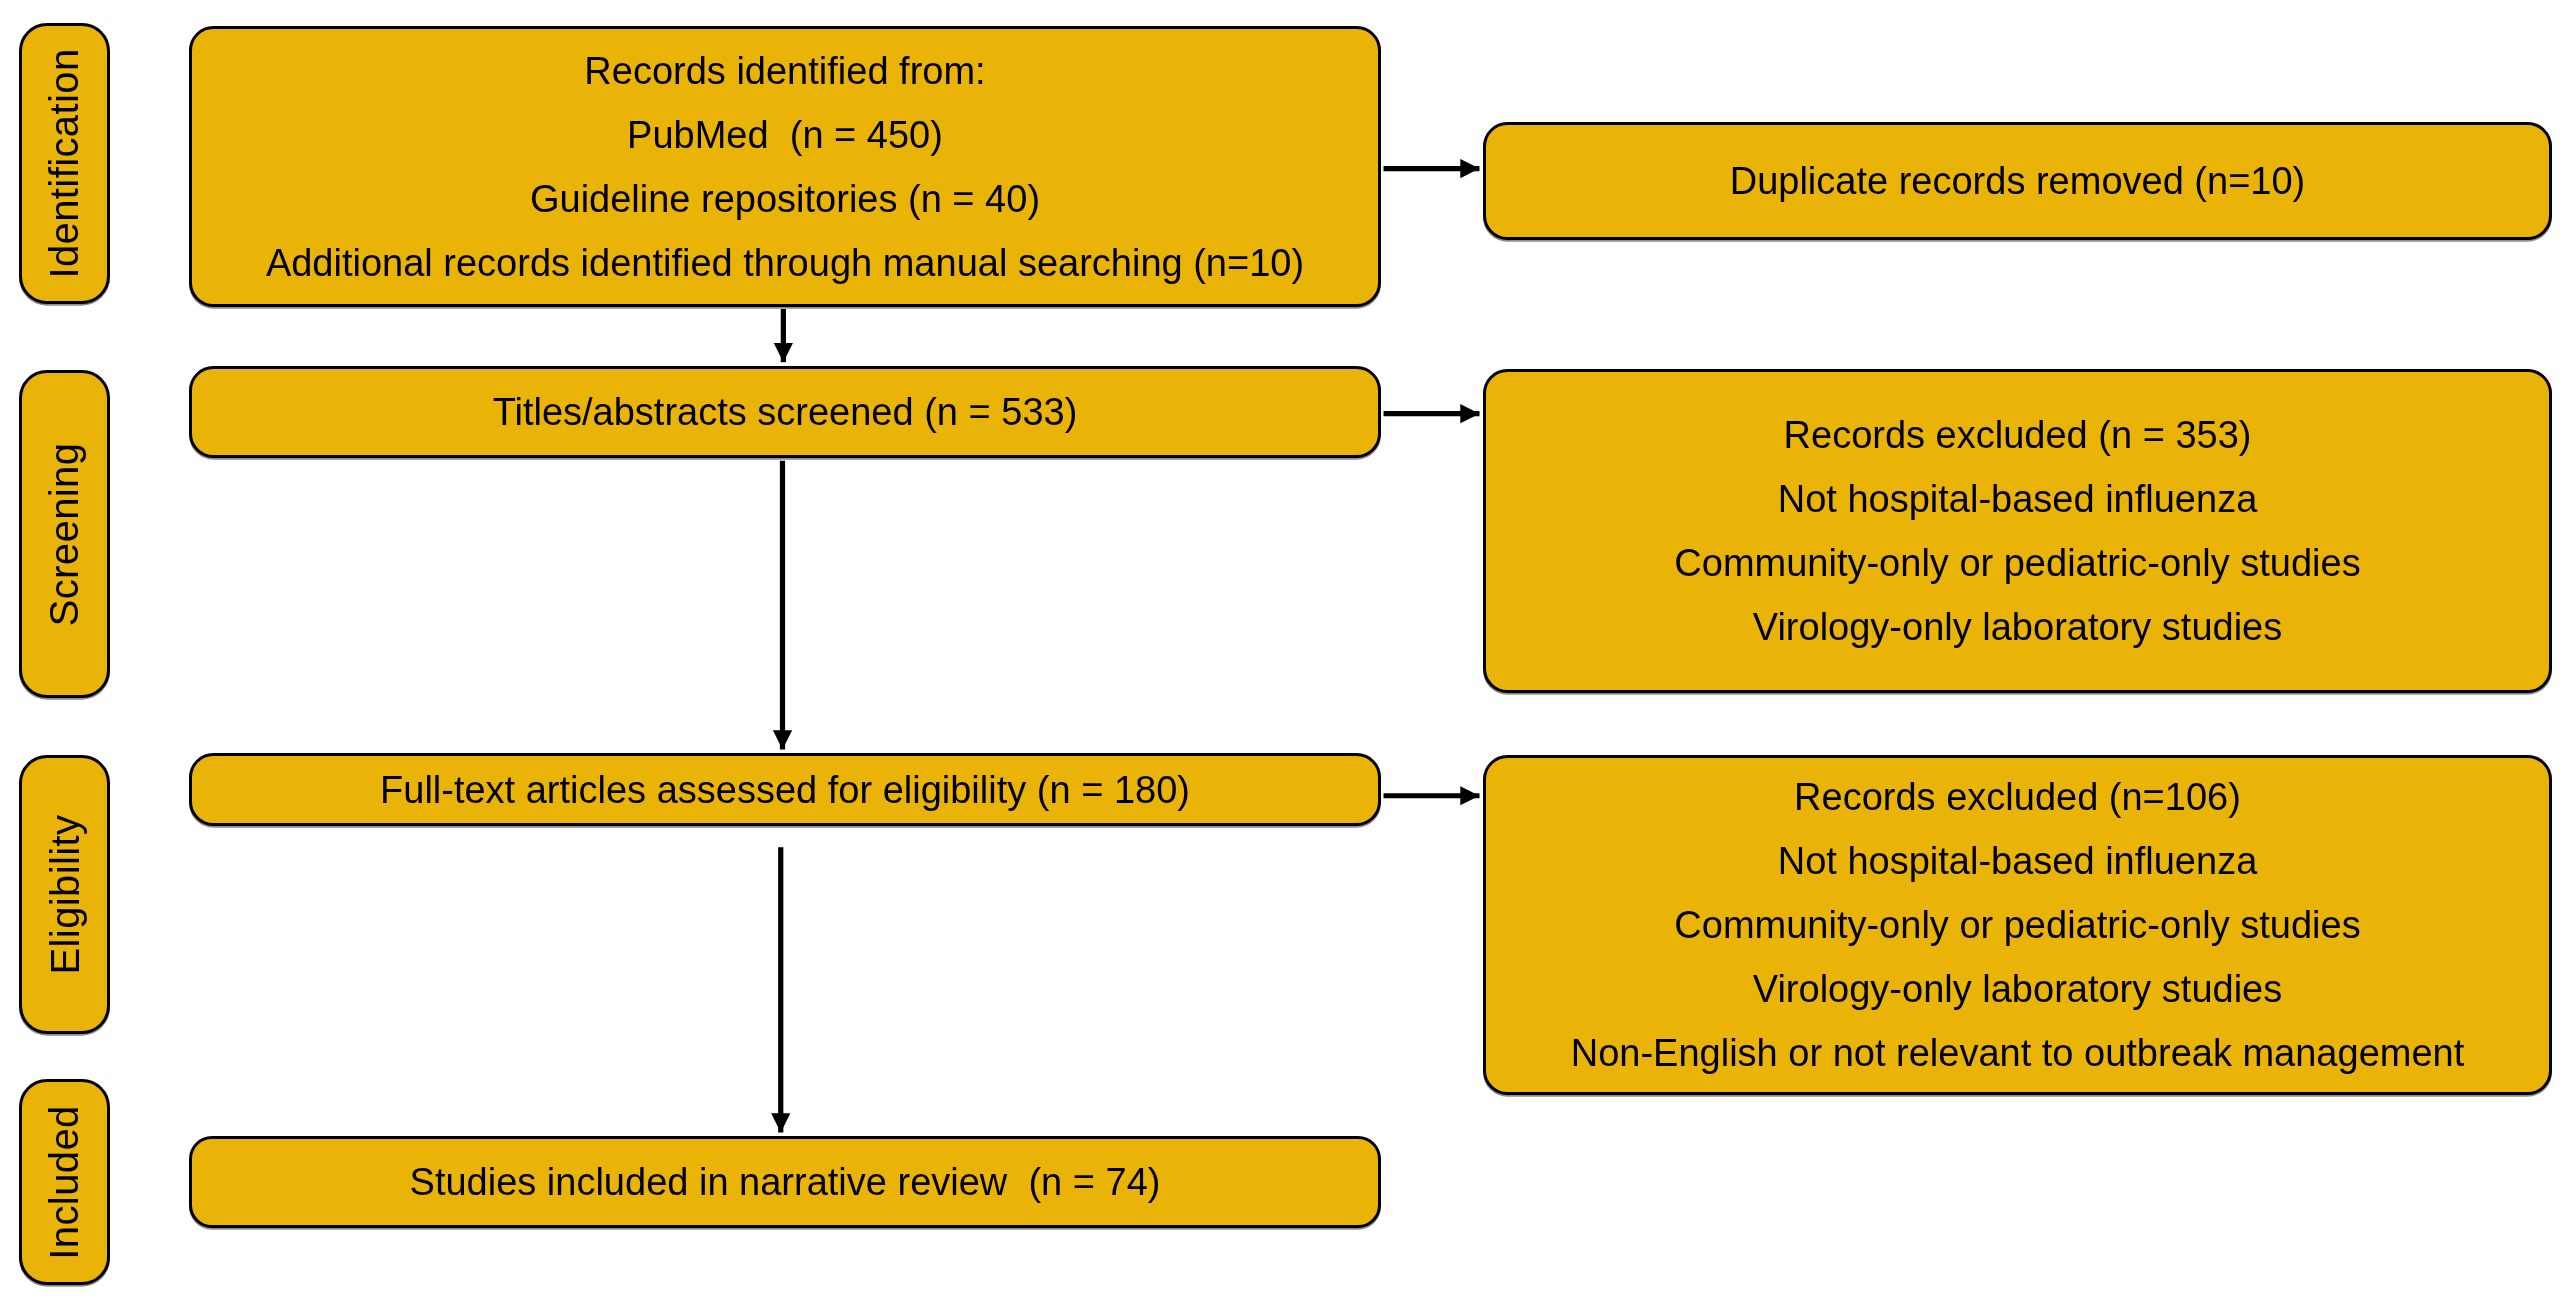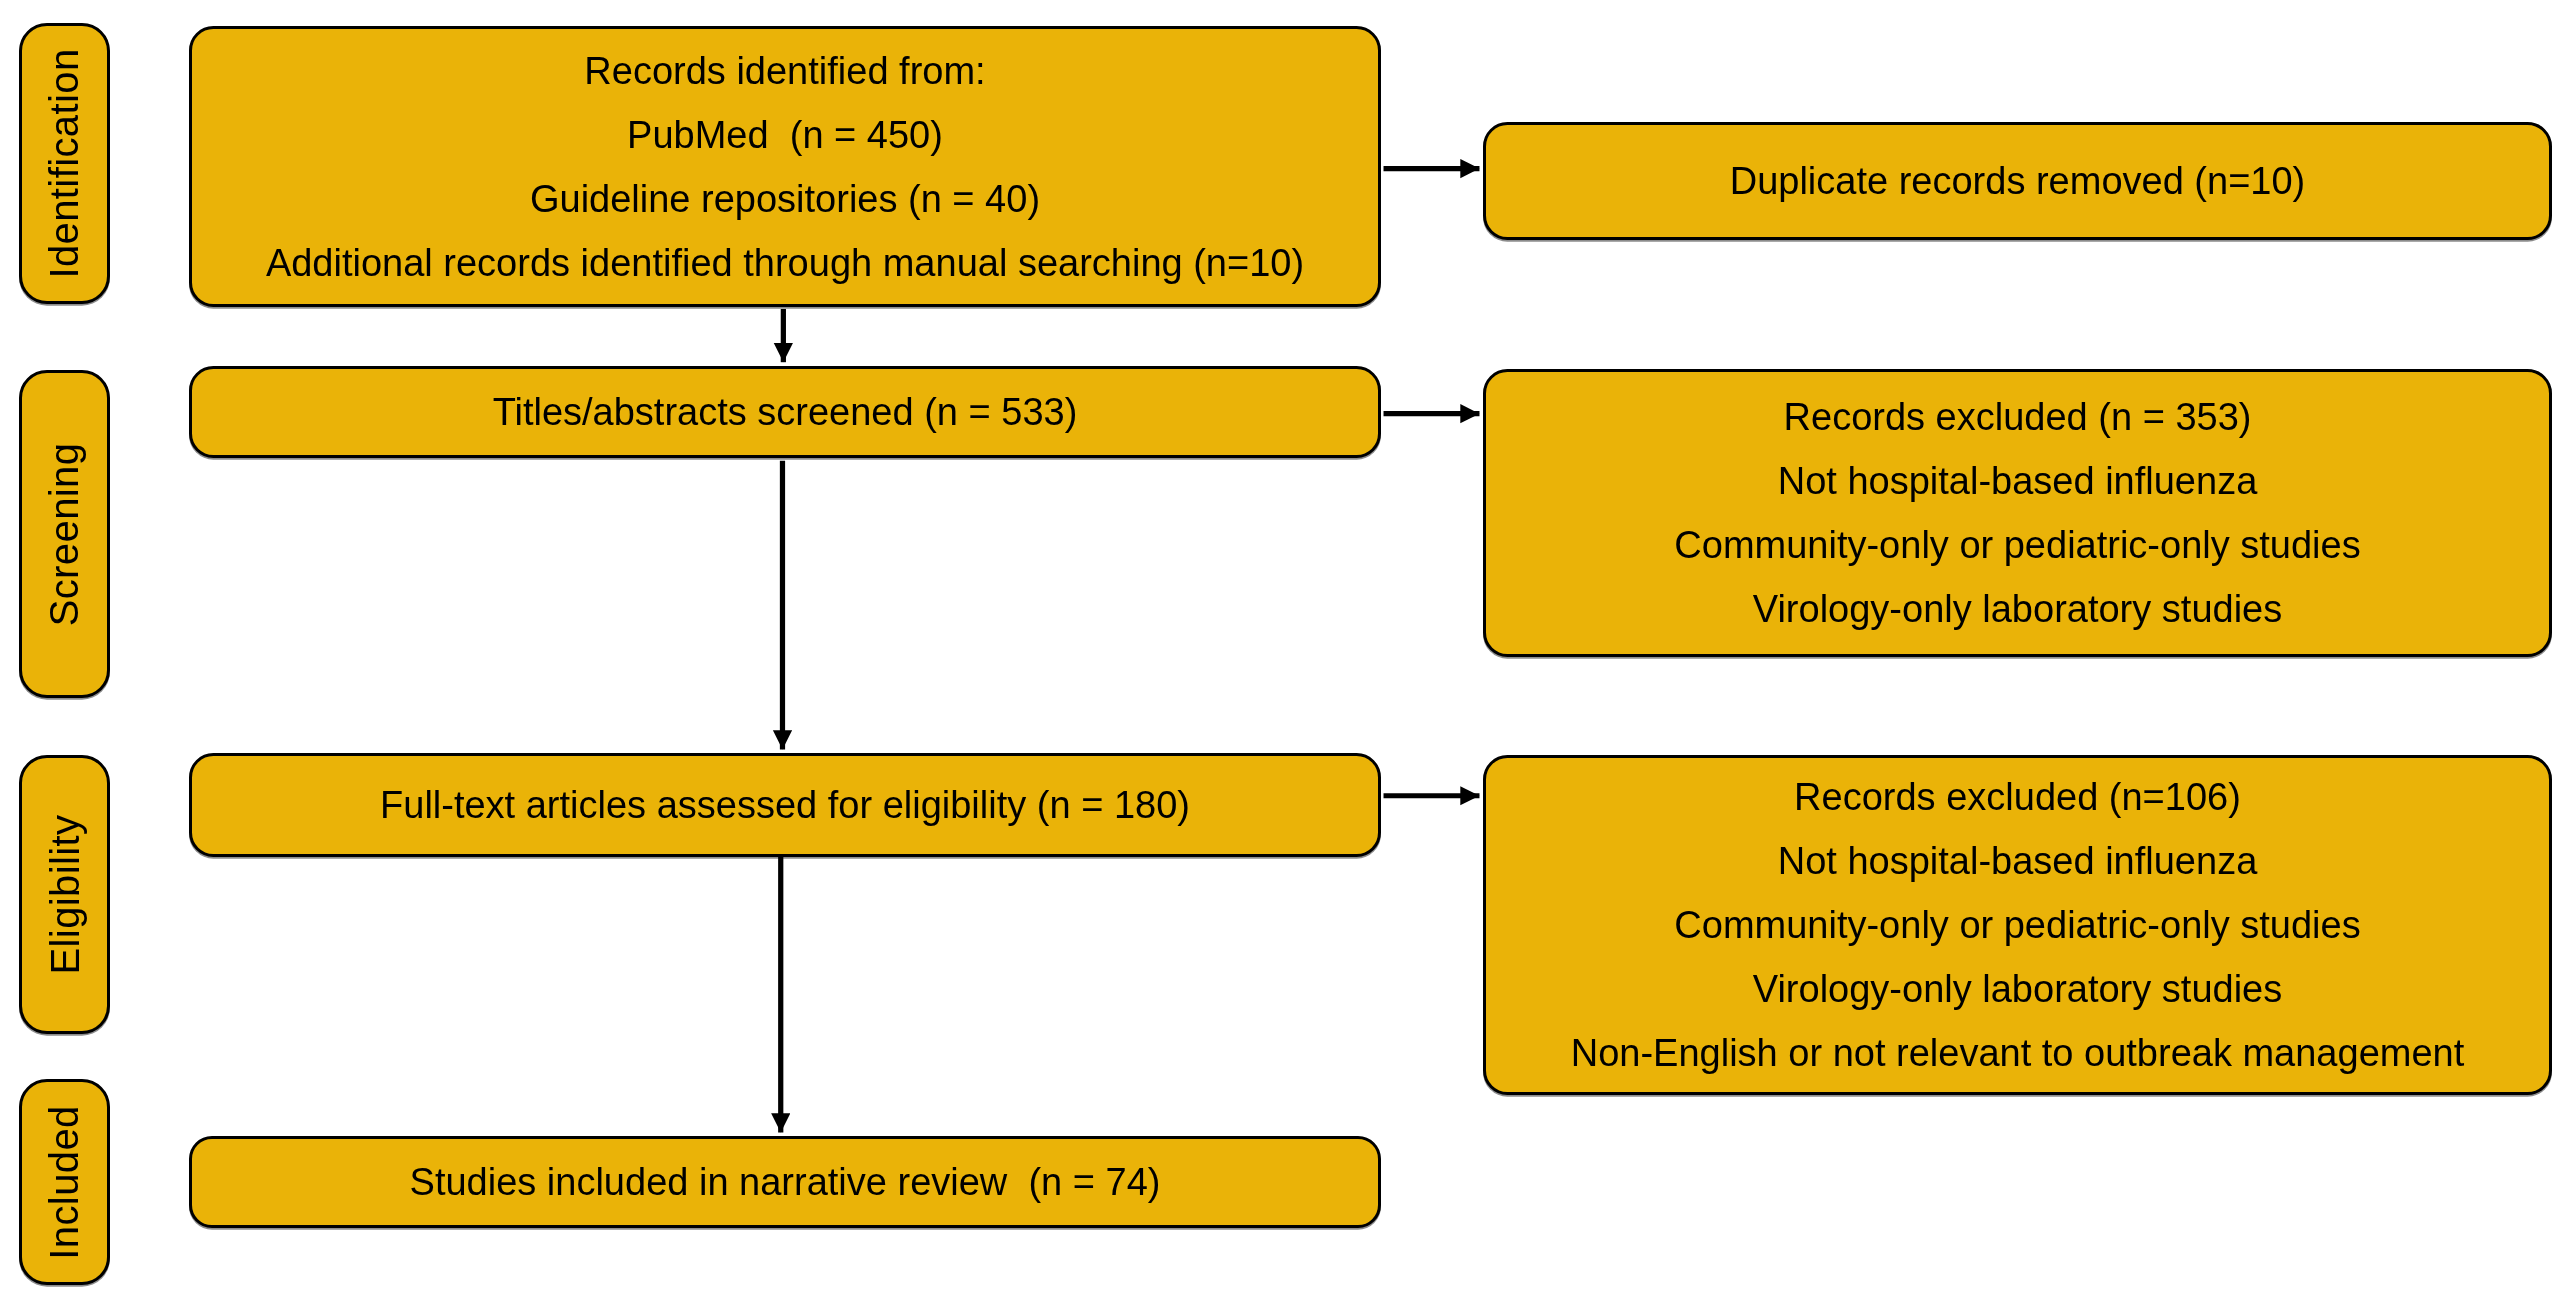--- a/index.html
+++ b/index.html
@@ -89,33 +89,33 @@
     <div class="line">Records identified from:</div>
     <div class="line">PubMed  (n = 450)</div>
     <div class="line">Guideline repositories (n = 40)</div>
     <div class="line">Additional records identified through manual searching (n=10)</div>
   </div>
 
   <div class="box" style="left:189px; top:366px; width:1192px; height:92px;align-items:center;">
     <div class="line">Titles/abstracts screened (n = 533)</div>
   </div>
 
-  <div class="box" style="left:189px; top:753px; width:1192px; height:104px;">
+  <div class="box" style="left:189px; top:753px; width:1192px; height:73px;">
     <div class="line">Full-text articles assessed for eligibility (n = 180)</div>
   </div>
 
   <div class="box" style="left:189px; top:1136px; width:1192px; height:92px;border-radius:23px;">
     <div class="line">Studies included in narrative review  (n = 74)</div>
   </div>
 
   <div class="box" style="left:1483px; top:122px; width:1069px; height:118px;">
     <div class="line">Duplicate records removed (n=10)</div>
   </div>
 
-  <div class="box" style="left:1483px; top:369px; width:1069px; height:288px;">
+  <div class="box" style="left:1483px; top:369px; width:1069px; height:324px;">
     <div class="line">Records excluded (n = 353)</div>
     <div class="line">Not hospital-based influenza</div>
     <div class="line">Community-only or pediatric-only studies</div>
     <div class="line">Virology-only laboratory studies</div>
   </div>
 
   <div class="box" style="left:1483px; top:755px; width:1069px; height:340px;">
     <div class="line">Records excluded (n=106)</div>
     <div class="line">Not hospital-based influenza</div>
     <div class="line">Community-only or pediatric-only studies</div>

